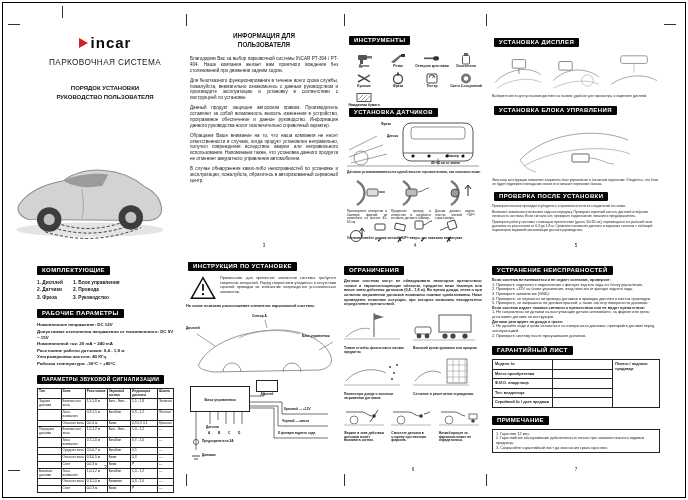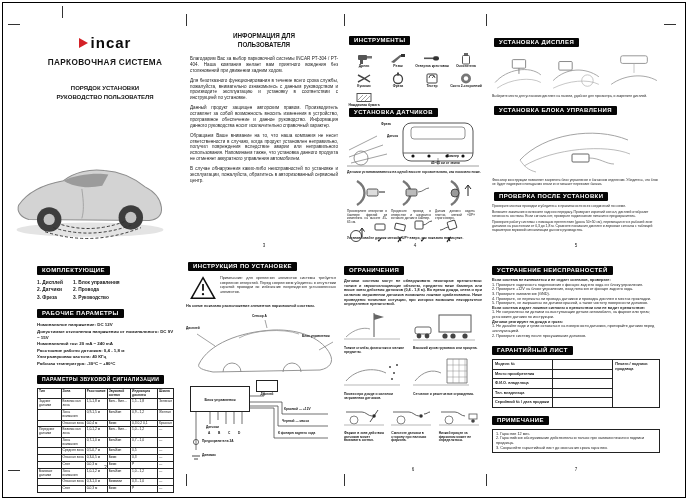--- a/index.html
+++ b/index.html
@@ -15,21 +15,21 @@
   .pageno{position:absolute;bottom:0;left:0;right:0;text-align:center;font-size:4.5px;color:#222;}
   p{margin:0;}
   .txt{font-size:4.6px;line-height:1.28;text-align:justify;color:#1c1c1c;}
   .tiny{font-size:3.8px;line-height:1.22;color:#1c1c1c;}
   .micro{font-size:3.4px;line-height:1.2;color:#1c1c1c;}
   .bold{font-weight:bold;}
   
   .logo-row{position:absolute;top:8px;left:0;right:0;display:flex;justify-content:center;align-items:center;gap:3px;}
   .logo-arrow{width:0;height:0;border-top:5px solid transparent;border-bottom:5px solid transparent;border-left:9px solid #d42127;}
   .logo-text{font-size:15px;font-weight:800;letter-spacing:1px;color:#0a0a0a;}
-  .cover-title{position:absolute;top:32px;left:0;right:0;text-align:center;font-size:8.2px;font-weight:700;letter-spacing:.4px;}
+  .cover-title{position:absolute;top:32px;left:0;right:0;text-align:center;font-size:8.2px;font-weight:400;letter-spacing:.4px;}
   .cover-sub{position:absolute;top:58px;left:0;right:0;text-align:center;font-size:6px;font-weight:800;line-height:1.5;}
   
   .tools-grid{position:absolute;top:22px;left:0;right:0;display:flex;flex-wrap:wrap;}
   .tool{width:25%;text-align:center;margin-bottom:3px;}
   .tool svg{display:block;margin:0 auto;}
   .tool span{display:block;font-size:3.4px;font-weight:bold;line-height:1.1;}
   .steps{position:absolute;display:flex;gap:4px;}
   .step{width:40px;text-align:left;}
   .step .cap{font-size:3.2px;line-height:1.15;text-align:justify;}
   .checkrow{position:absolute;display:flex;gap:6px;align-items:flex-end;}

